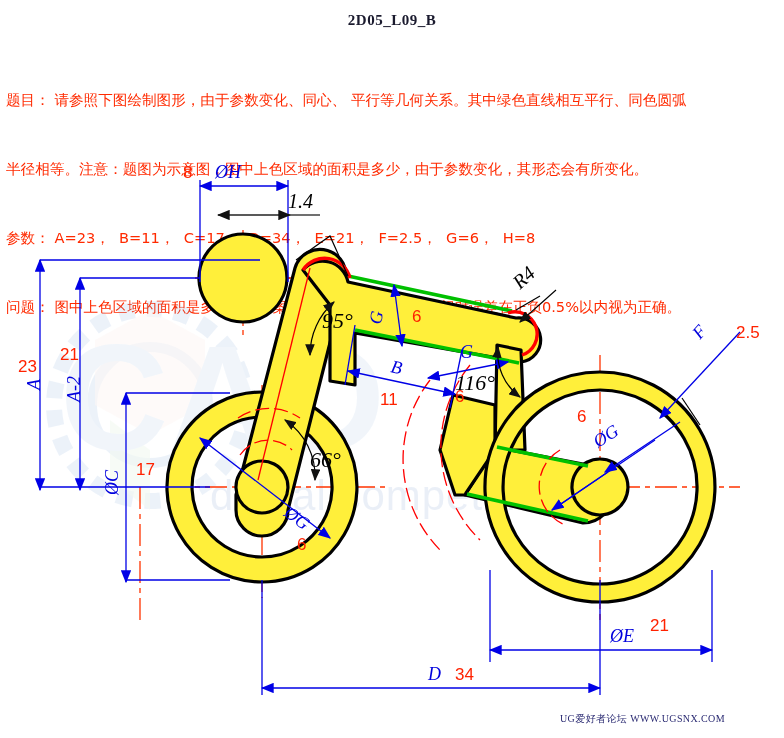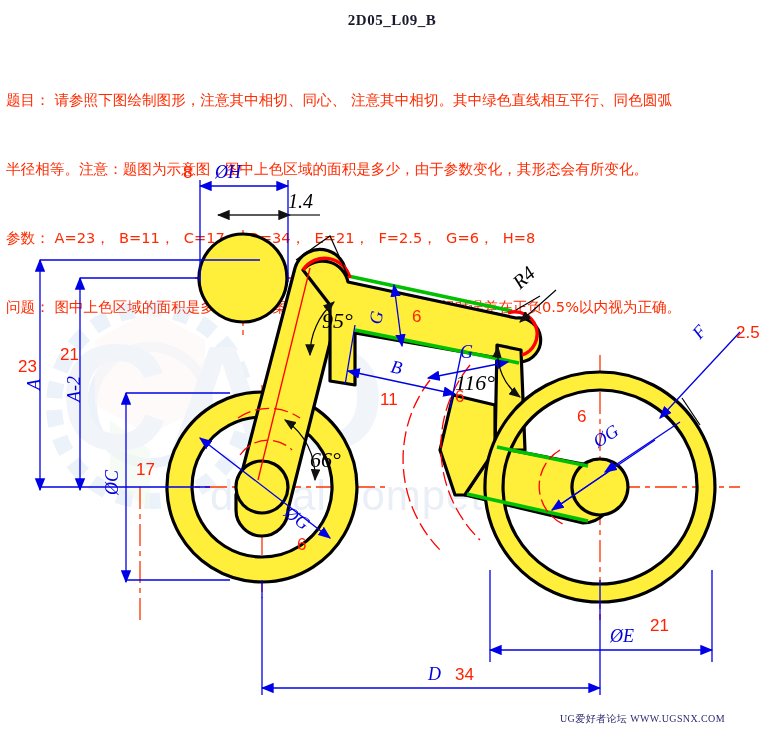--- a/index.html
+++ b/index.html
@@ -68,21 +68,21 @@
   .wm-big  { fill: #8fb3dd; font-family: "Liberation Sans", sans-serif; font-weight: bold; font-size: 150px; }
 </style>
 </head>
 <body>
 
 <div id="root">
 
   <div class="title">2D05_L09_B</div>
 
   <div class="prompt-block">
-    <span class="prompt-line">题目： 请参照下图绘制图形，注意其中相切、同心、 注意其中相切。其中绿色直线相互平行、同色圆弧</span>
+    <span class="prompt-line">题目： 请参照下图绘制图形，由于参数变化、同心、 平行等几何关系。其中绿色直线相互平行、同色圆弧</span>
     <span class="prompt-line">半径相等。注意：题图为示意图，图中上色区域的面积是多少，由于参数变化，其形态会有所变化。</span>
     <span class="prompt-line">参数： A=23，  B=11，  C=17，  D=34，  E=21，  F=2.5，  G=6，  H=8</span>
     <span class="prompt-line">问题： 图中上色区域的面积是多少？   答案： 719.09  与标准答案相对误差在正负0.5%以内视为正确。</span>
   </div>
 
   <svg class="cad" width="784" height="588" viewBox="0 0 784 588">
 
     <g class="wm">
       <circle cx="150" cy="255" r="96" fill="none" stroke="#6b9ad4" stroke-width="16" stroke-dasharray="16 12"></circle>
       <circle cx="150" cy="255" r="58" fill="none" stroke="#6b9ad4" stroke-width="10"></circle>

